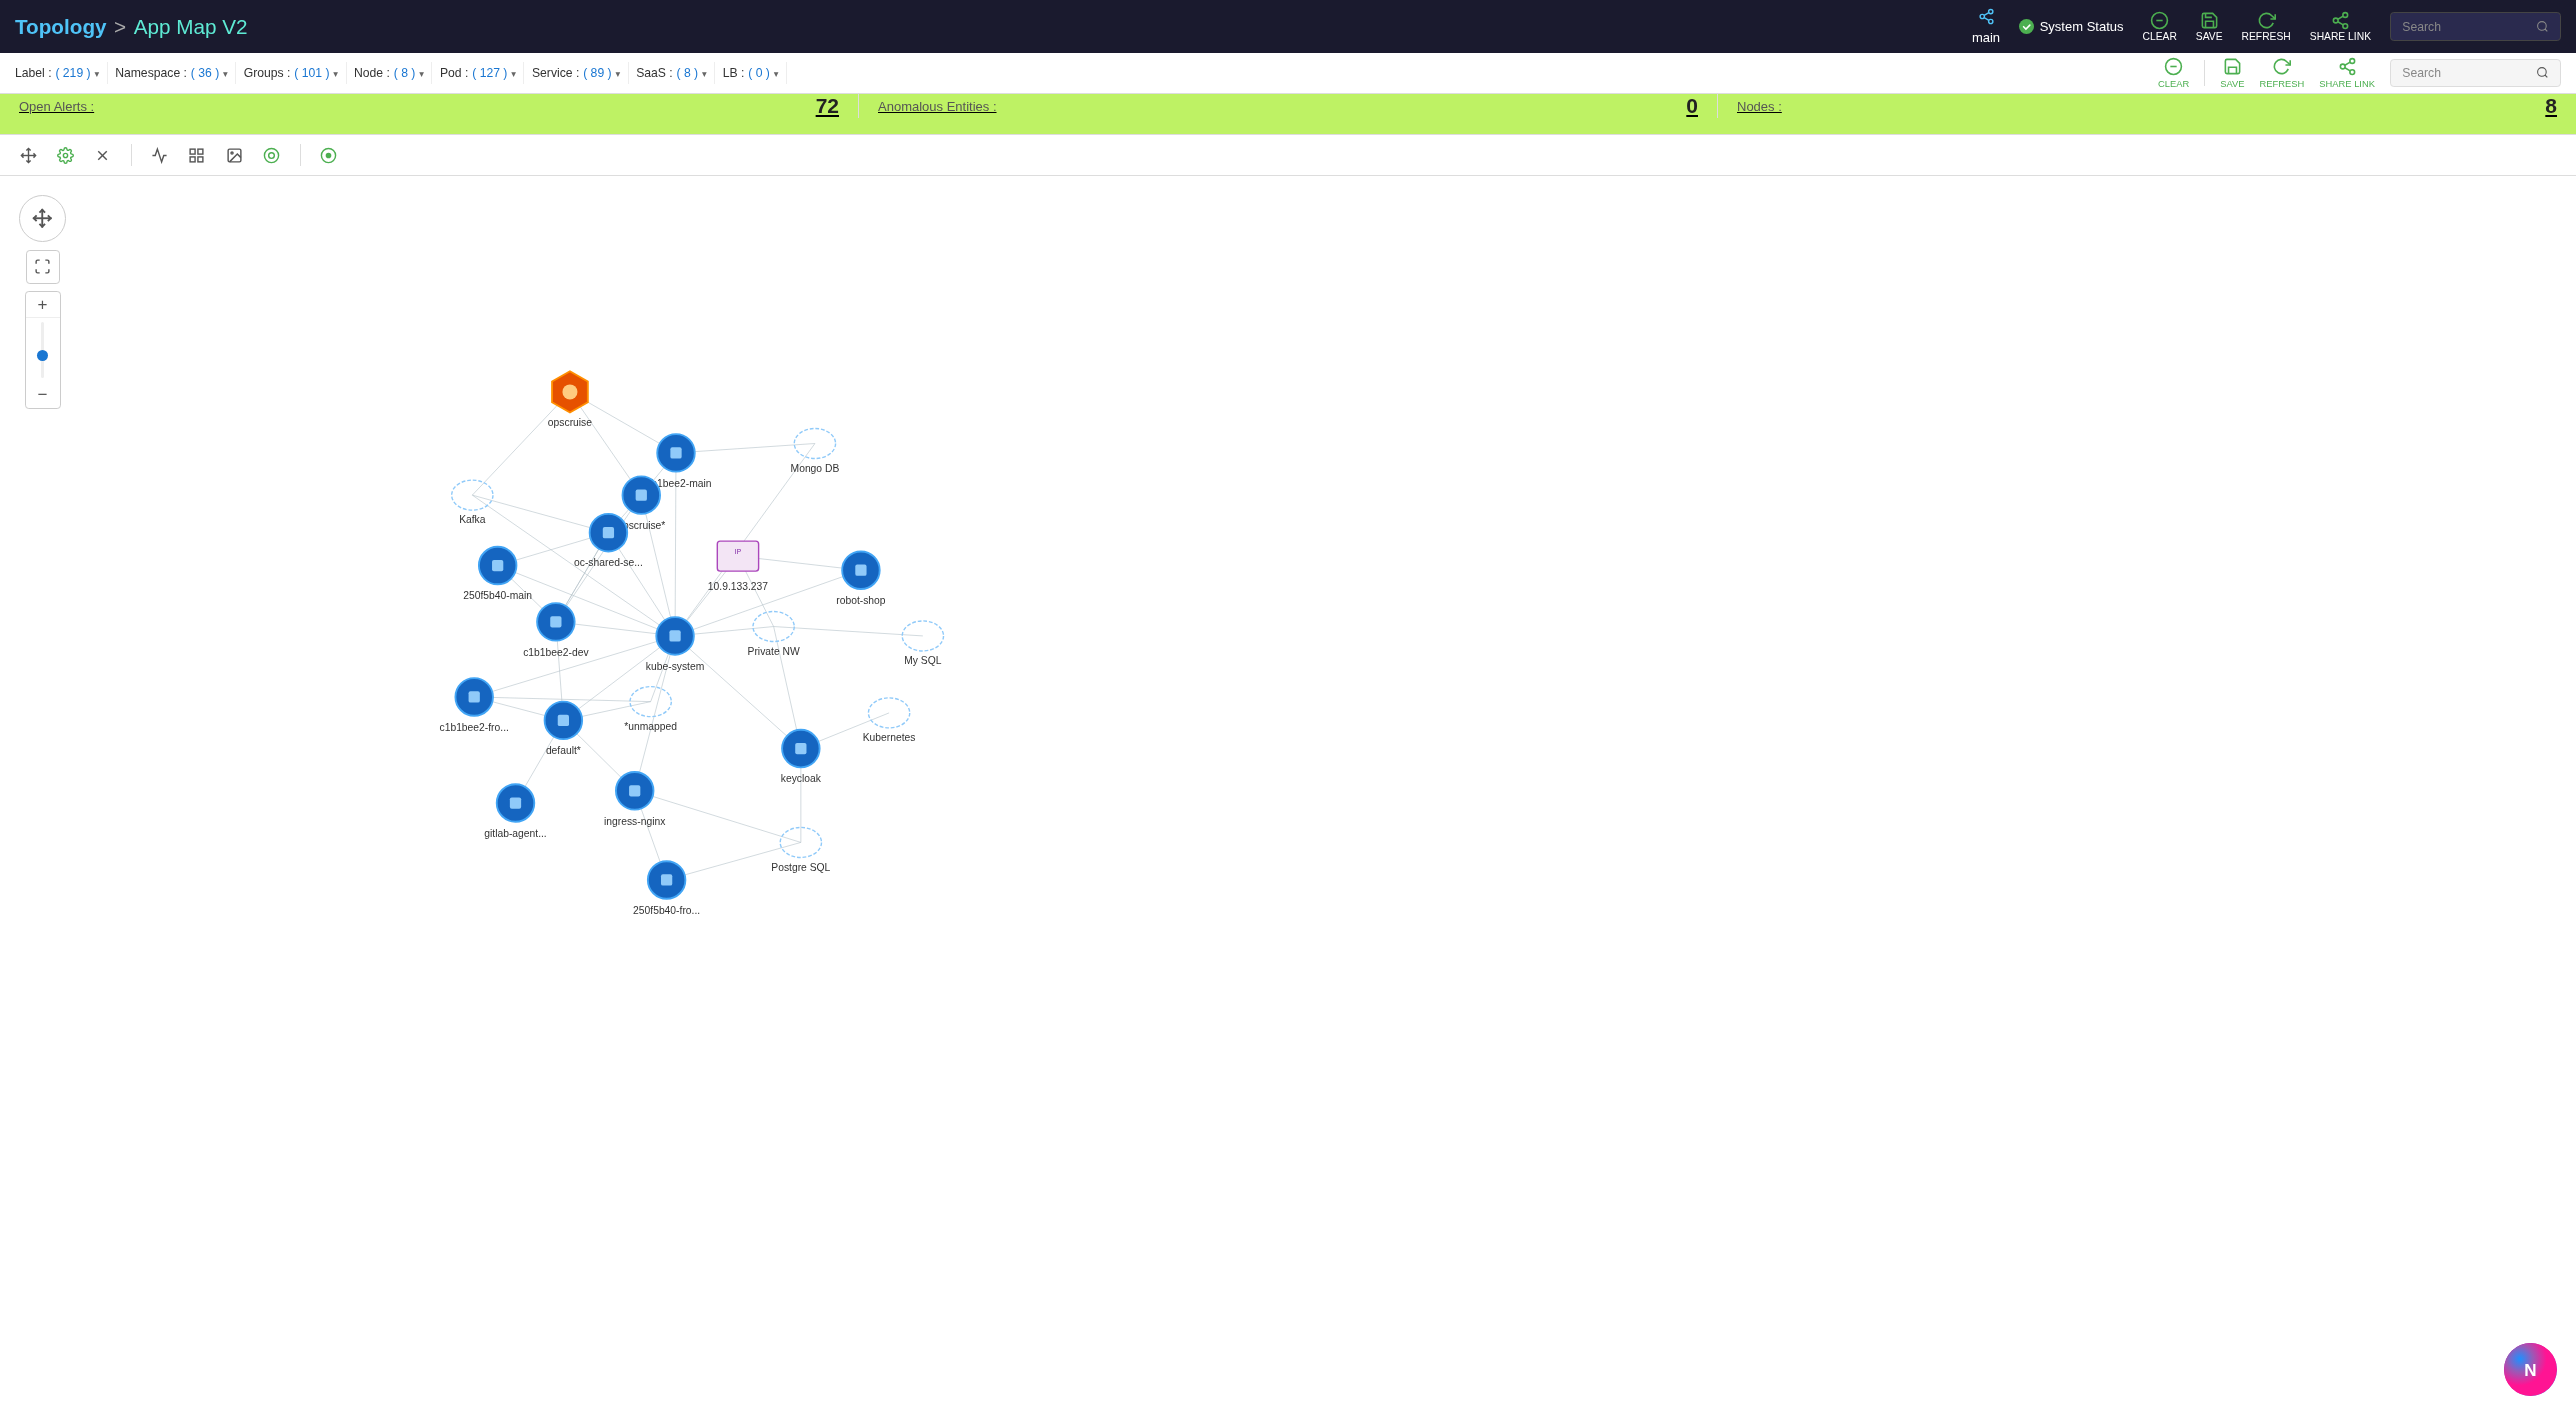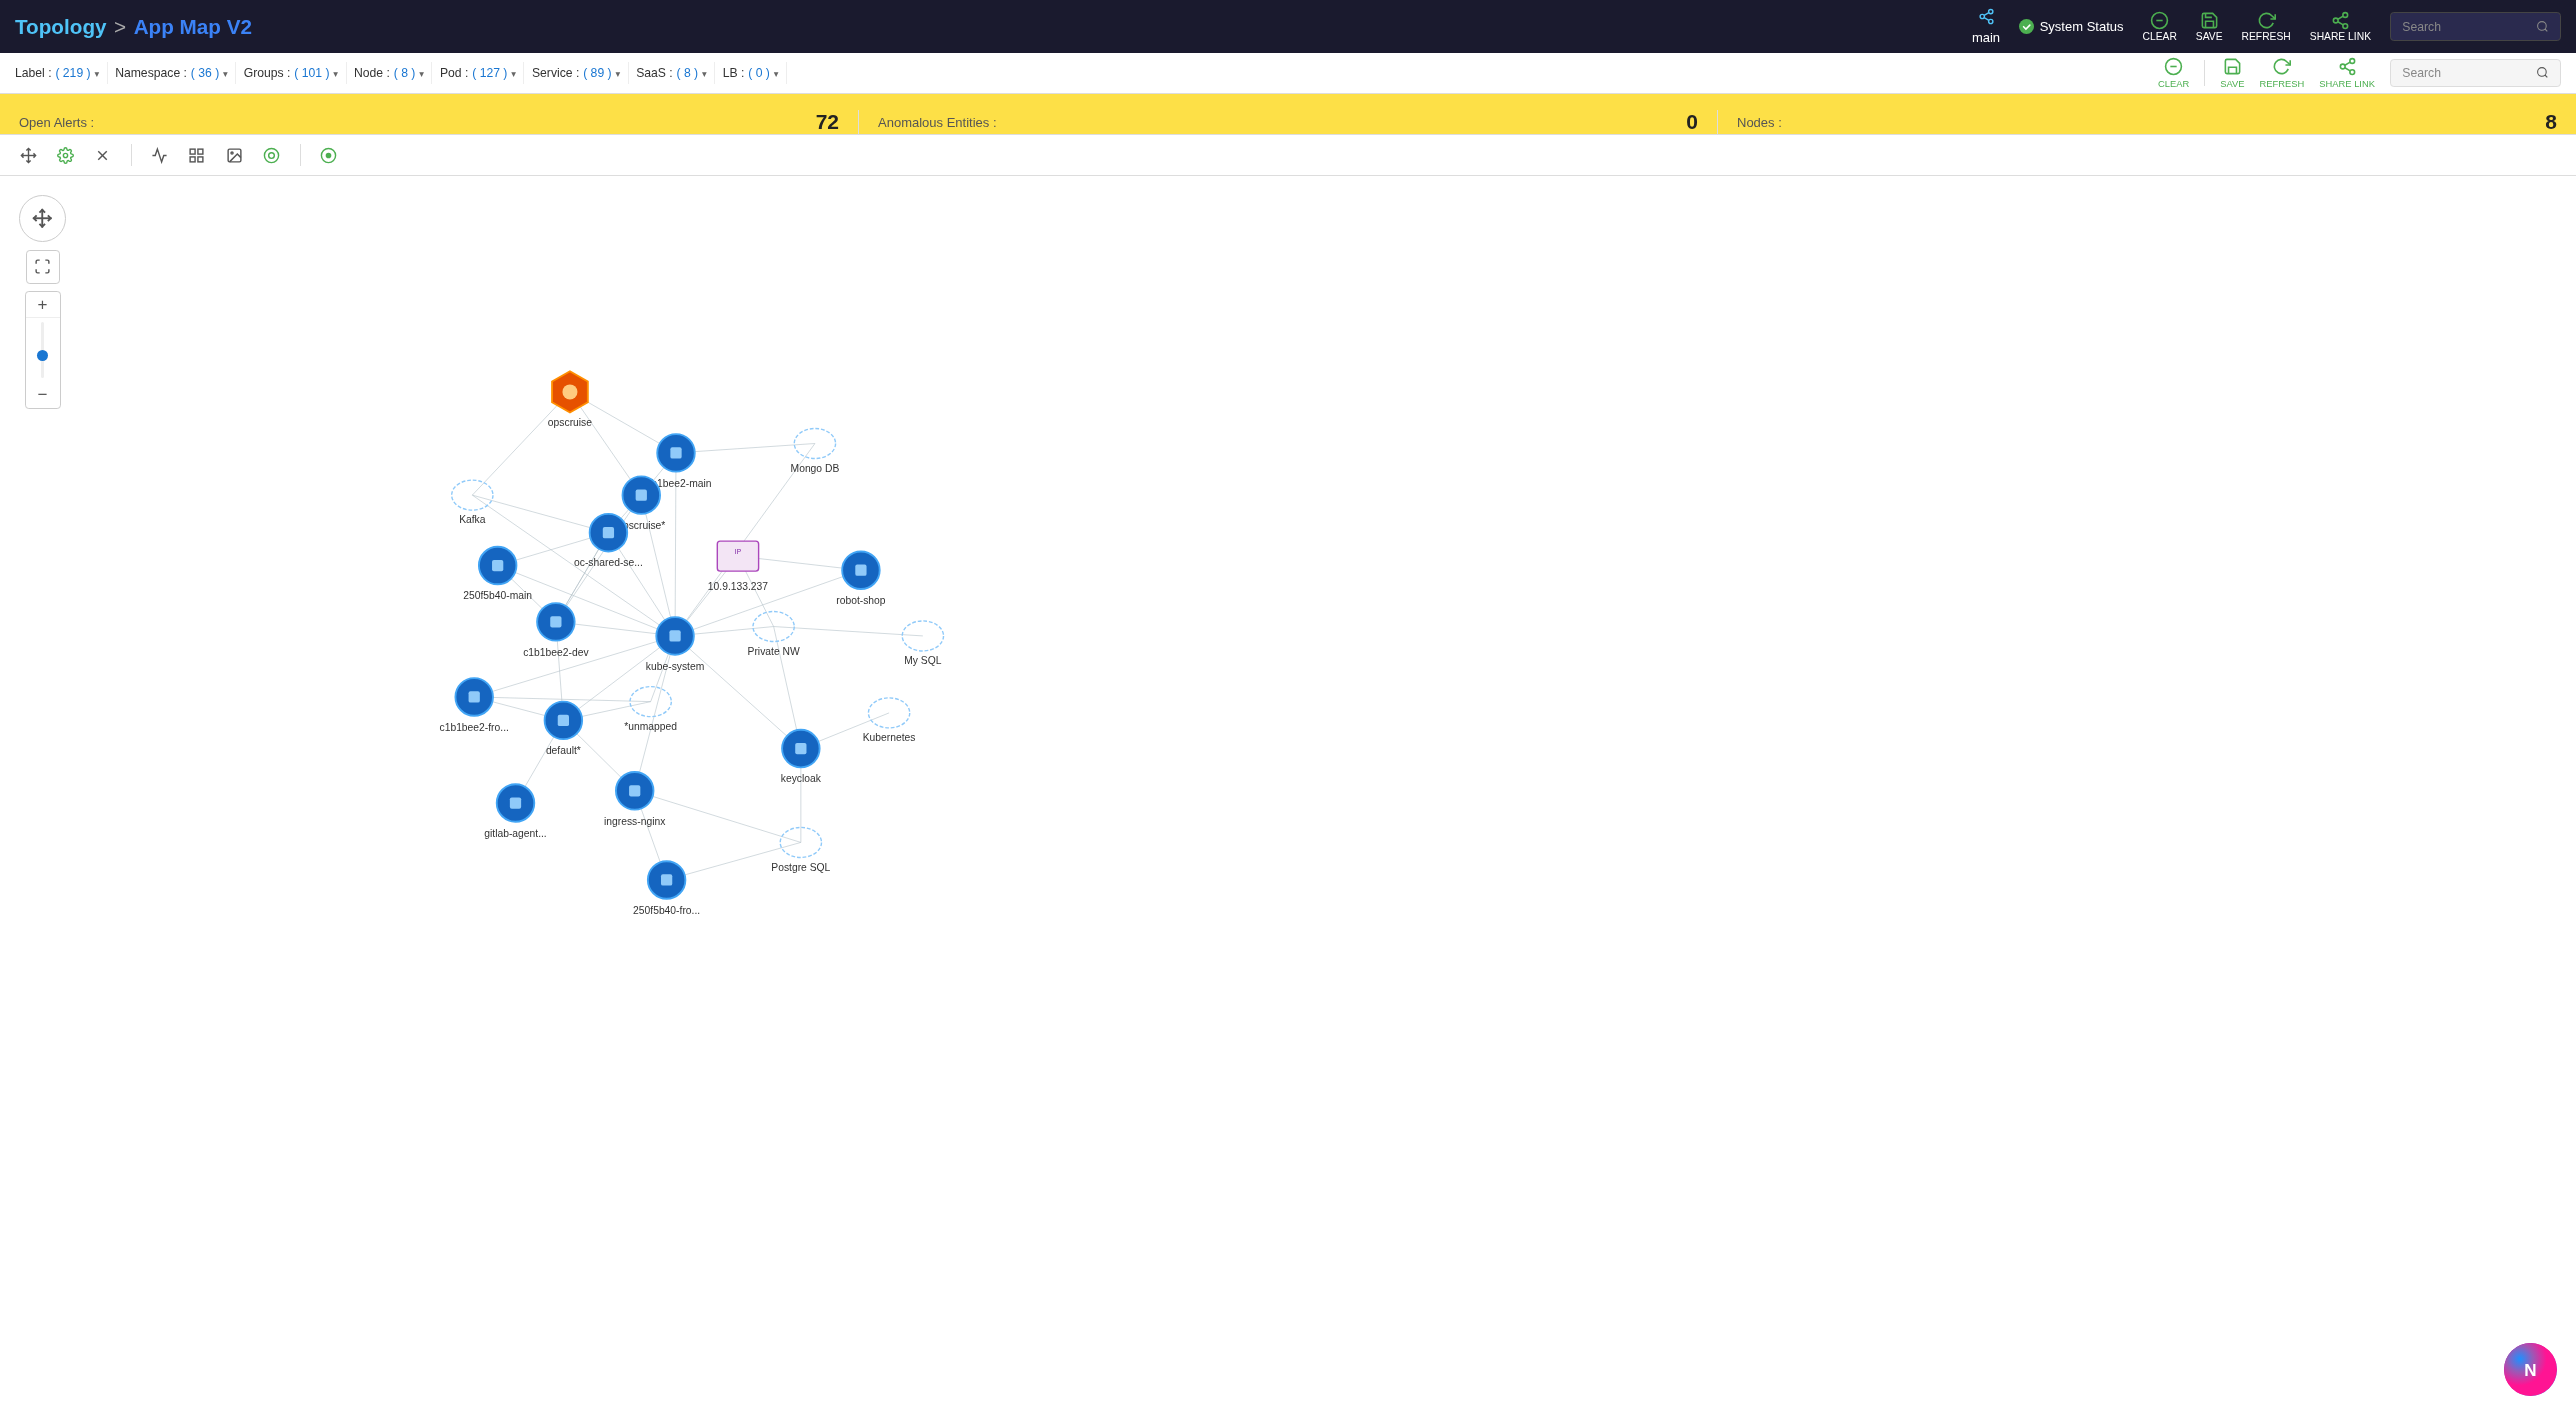--- a/index.html
+++ b/index.html
@@ -12,21 +12,21 @@
       height: 53px;
       display: flex;
       align-items: center;
       padding: 0 15px;
       justify-content: space-between;
     }
     #header-left { display: flex; align-items: center; gap: 7.5px; }
     #breadcrumb { display: flex; align-items: center; gap: 7.5px; font-size: 20.7px; }
     .breadcrumb-topology { color: #4fc3f7; font-weight: 600; }
     .breadcrumb-sep { color: #aaa; }
-    .breadcrumb-page { color: #3b82f6; font-weight: 700; }
+    .breadcrumb-page { color: #5eead4; font-weight: 400; }
     #header-right { display: flex; align-items: center; gap: 19px; }
     .header-btn { display: flex; flex-direction: column; align-items: center; gap: 1.9px; cursor: pointer; color: white; font-size: 10.3px; }
     .header-btn svg { width: 19px; height: 19px; }
     .header-icon-green { color: #4caf50; }
     .main-indicator { display: flex; align-items: center; gap: 5.6px; font-size: 13px; color: white; flex-direction: column; }
     .status-indicator { display: flex; align-items: center; gap: 5.6px; font-size: 13px; color: white; }
     .status-dot { width: 15px; height: 15px; background: #4caf50; border-radius: 50%; display: flex; align-items: center; justify-content: center; }
     .search-box { background: #2a2a4e; border: 0.9px solid #444; border-radius: 3.8px; padding: 5.6px 11.3px; color: white; display: flex; align-items: center; gap: 7.5px; width: 171px; }
     .search-box input { background: none; border: none; color: white; outline: none; font-size: 12.2px; width: 100%; }
     .search-box input::placeholder { color: #888; }
@@ -47,25 +47,26 @@
     .filter-pill:first-child { padding-left: 0; }
     .filter-count { color: #1976d2; }
     .filter-arrow { color: #666; font-size: 9.4px; }
     #filter-right { display: flex; align-items: center; gap: 15px; }
     .toolbar-icon { display: flex; flex-direction: column; align-items: center; gap: 1.9px; cursor: pointer; font-size: 9.4px; color: #4caf50; }
     .toolbar-icon svg { width: 19px; height: 19px; }
     .toolbar-sep { width: 0.9px; height: 26px; background: #ddd; }
 
     
     #stats-bar {
-      background: #fde047;
+      background: #bef264;
       border-bottom: 0.9px solid #ddd;
       height: 41px;
       display: flex;
-      align-items: flex-end;
+      align-items: flex-start;
+      text-decoration: underline;
     }
     .stat-item {
       display: flex;
       align-items: center;
       justify-content: space-between;
       padding: 0 19px;
       flex: 1;
       border-right: 0.9px solid #ddd;
       font-size: 13px;
     }

